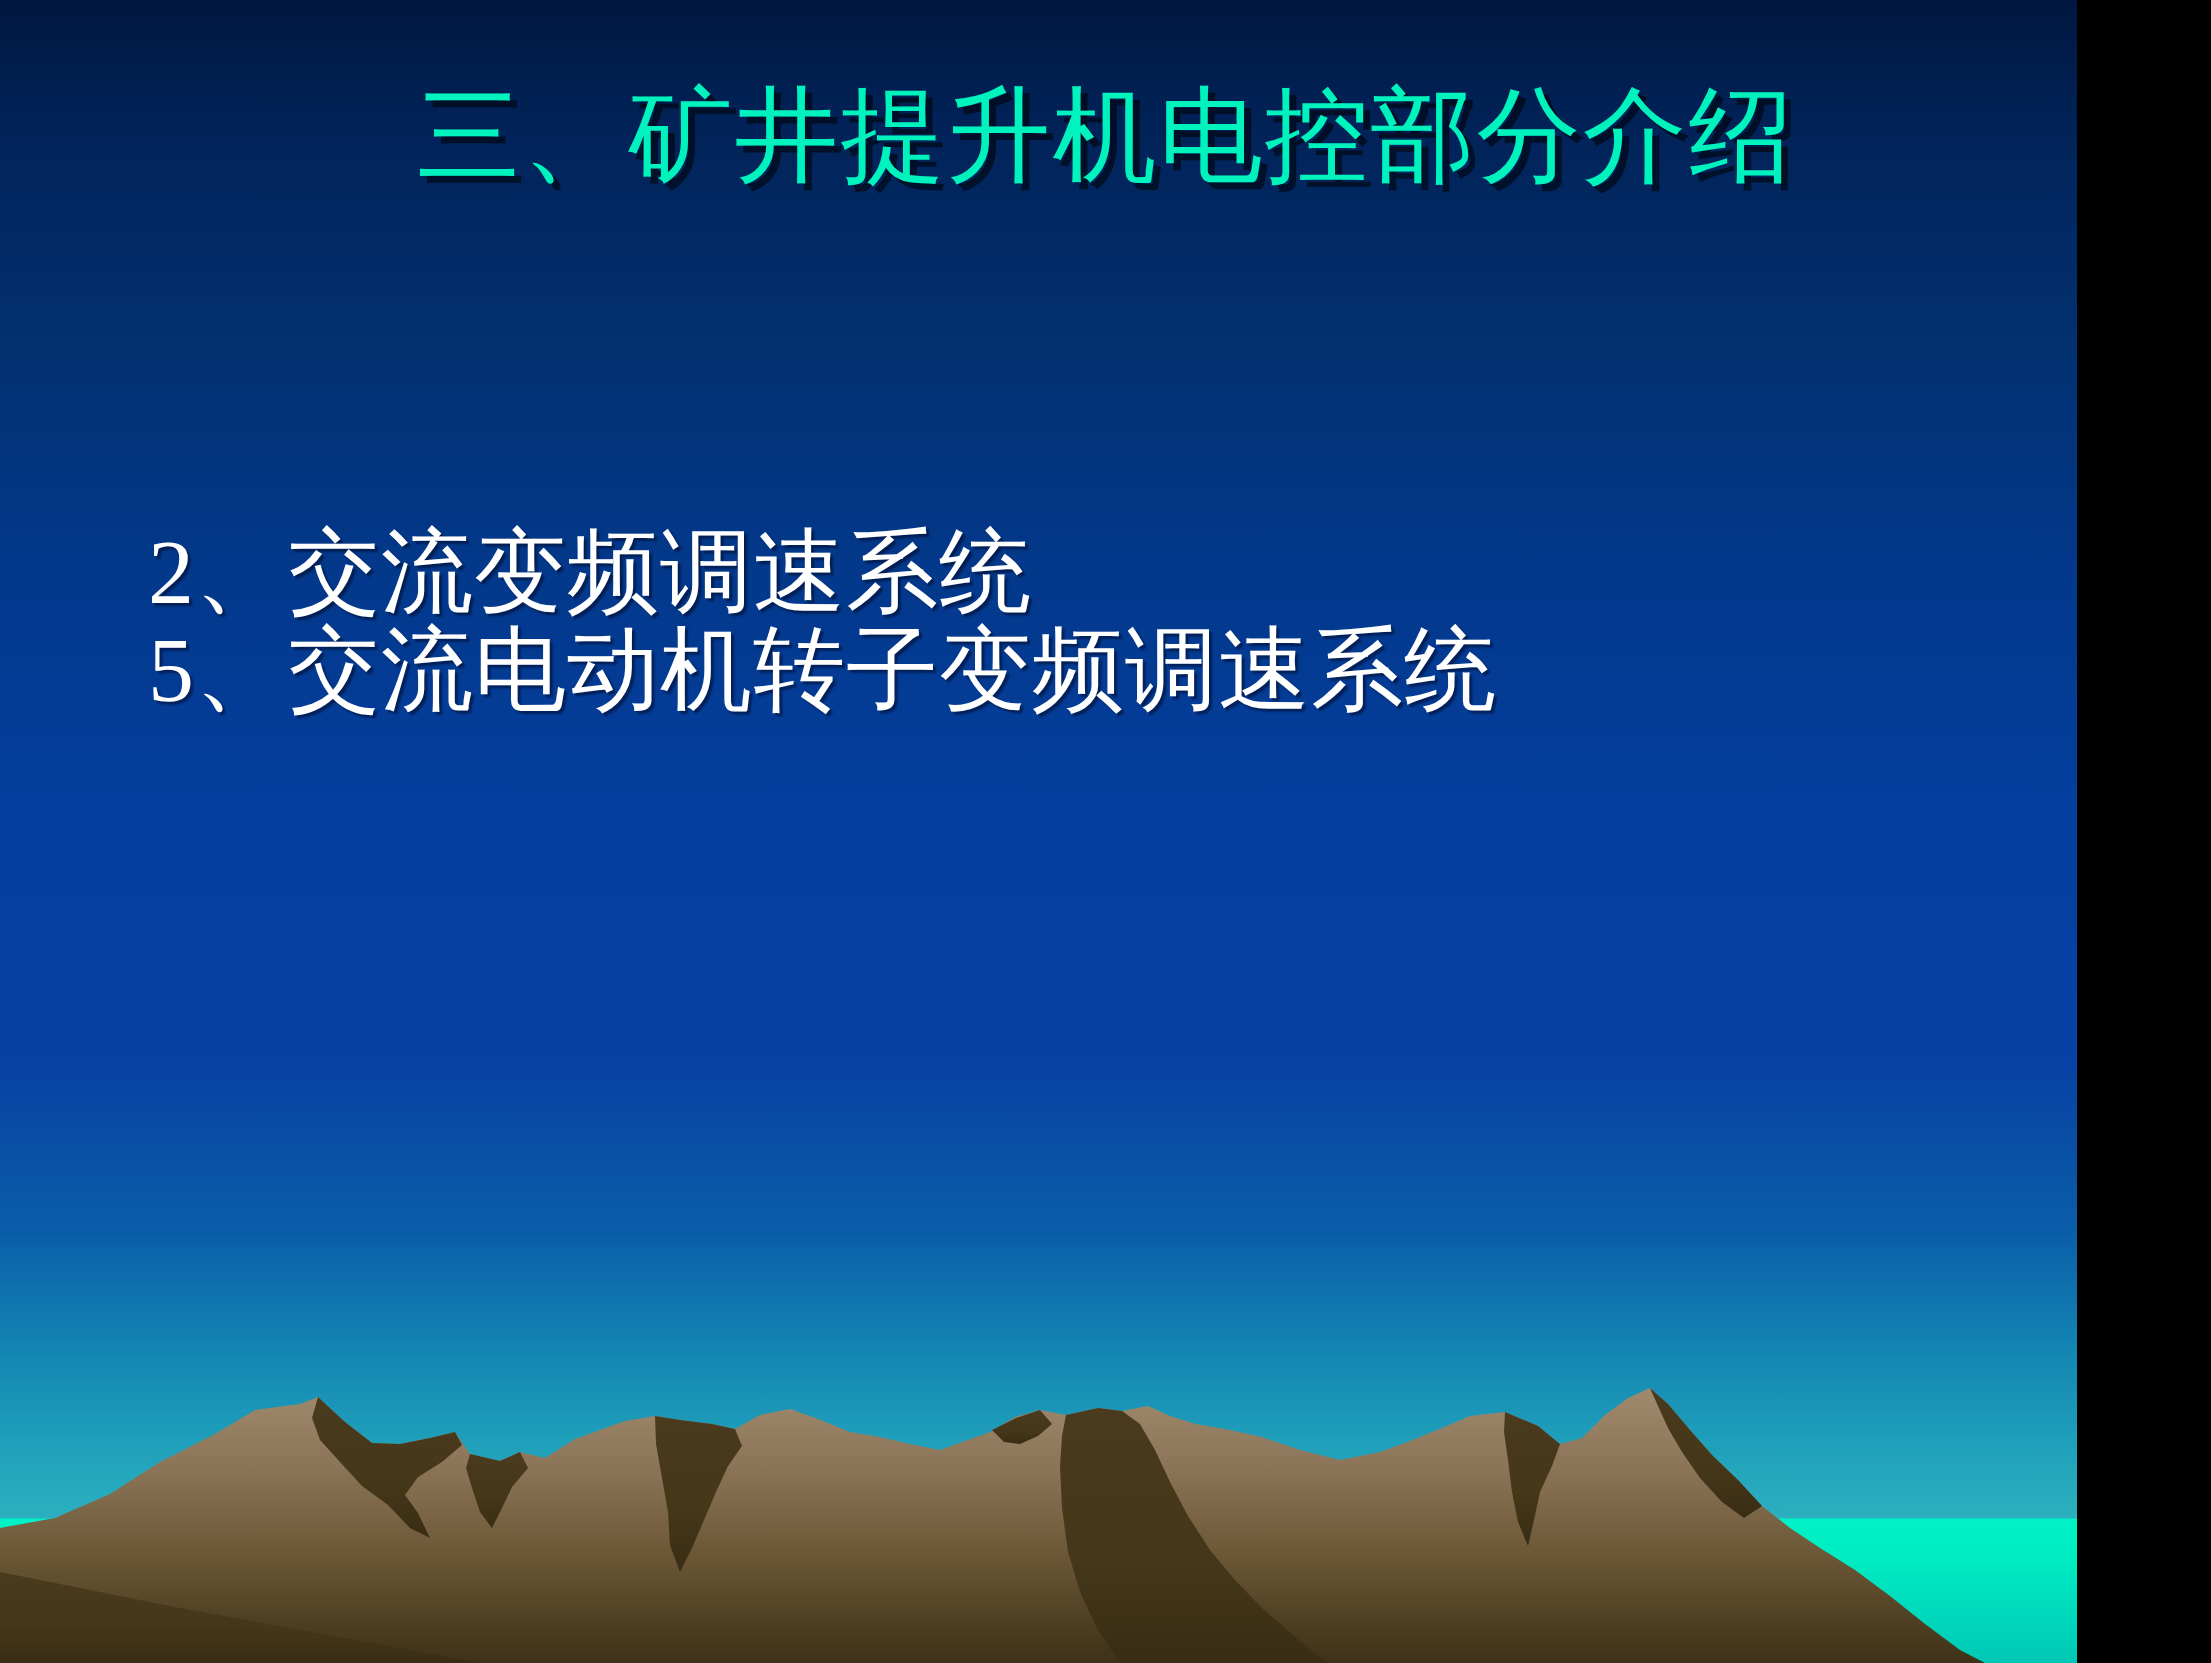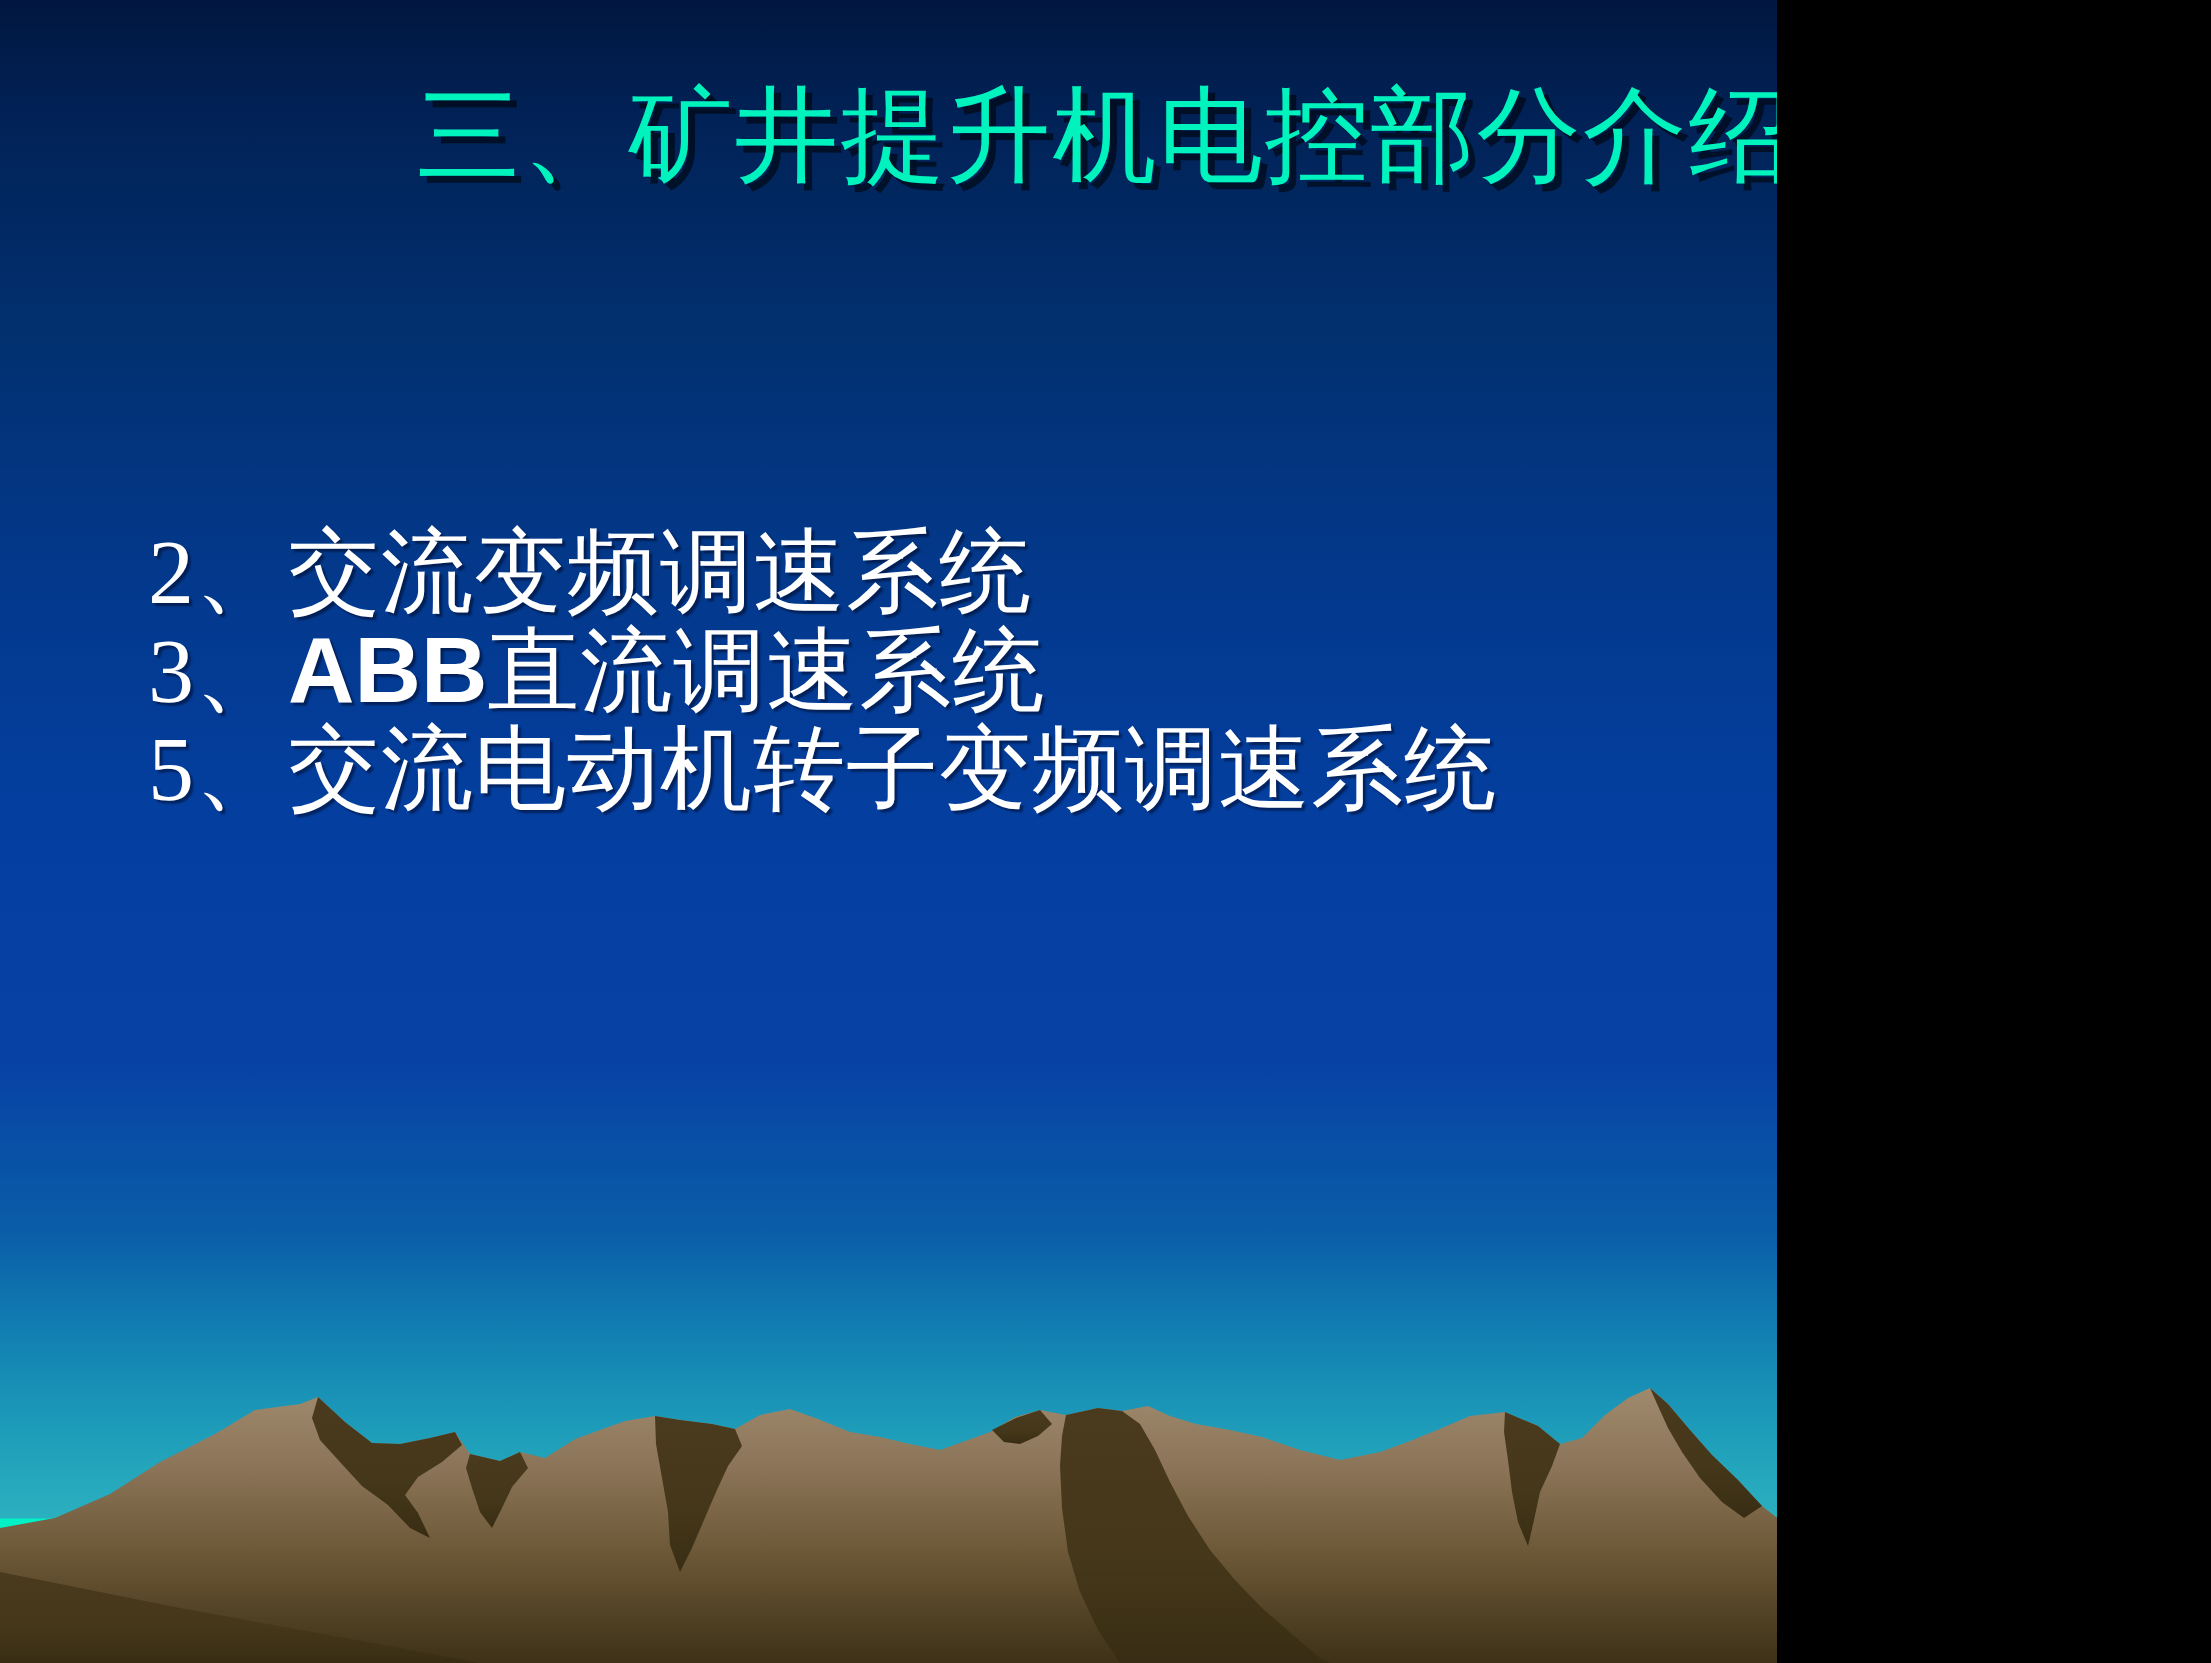--- a/index.html
+++ b/index.html
@@ -2,21 +2,21 @@
 <html><head>
 <meta charset="utf-8">
 <style>
   html, body {
     margin: 0;
     padding: 0;
     background: #000;
   }
   #slide {
     position: relative;
-    width: 1777px;
+    width: 2077px;
     height: 1663px;
     overflow: hidden;
     font-family: "Liberation Serif", "DejaVu Serif", serif;
     
     background:
       linear-gradient(to bottom,
         #011740 0px,
         #012257 120px,
         #02306f 330px,
         #03388a 560px,
@@ -152,17 +152,16 @@
       <path fill="url(#shadeGrad)" d="
         M0,1572 L80,1588 L180,1608 L290,1628 L400,1648 L480,1663
         L0,1663 Z"></path>
     </g>
   </svg>
 
   <div id="title">三、矿井提升机电控部分介绍</div>
 
   <div id="body-list">
     <div class="body-line"><span>2、</span><span>交流变频调速系统</span></div>
-    <div class="body-line"><span>3、</span><span class="latin">ABB</span><span>直流调速系统</span></div>
     <div class="body-line"><span>5、</span><span>交流电动机转子变频调速系统</span></div>
   </div>
 
 </div>
 
 </body></html>

